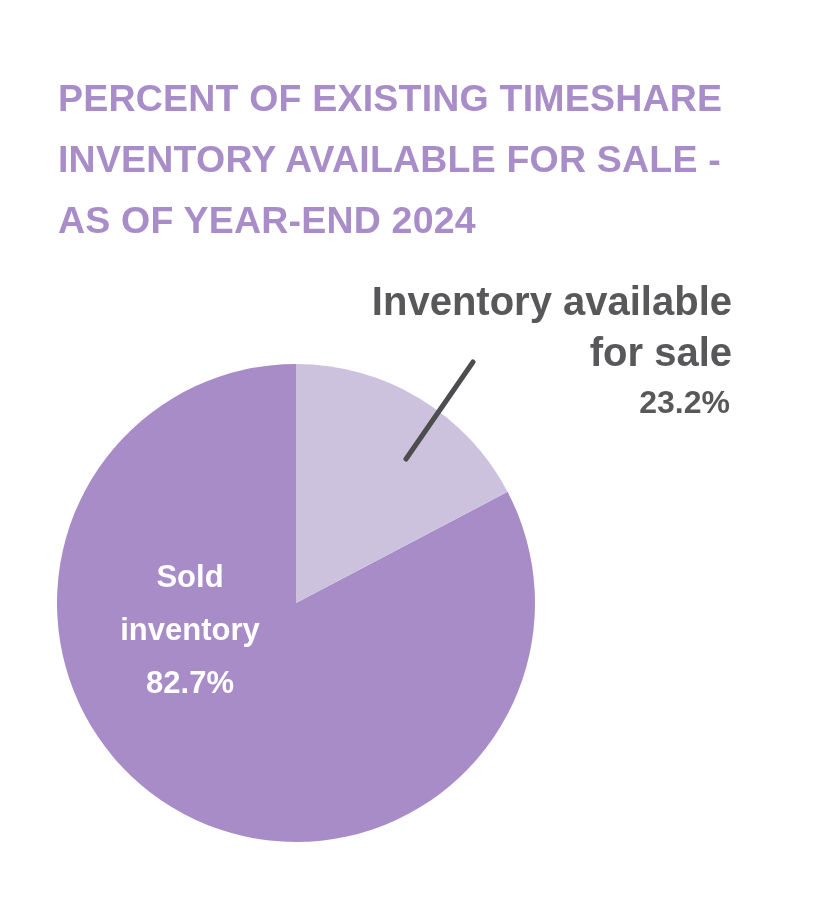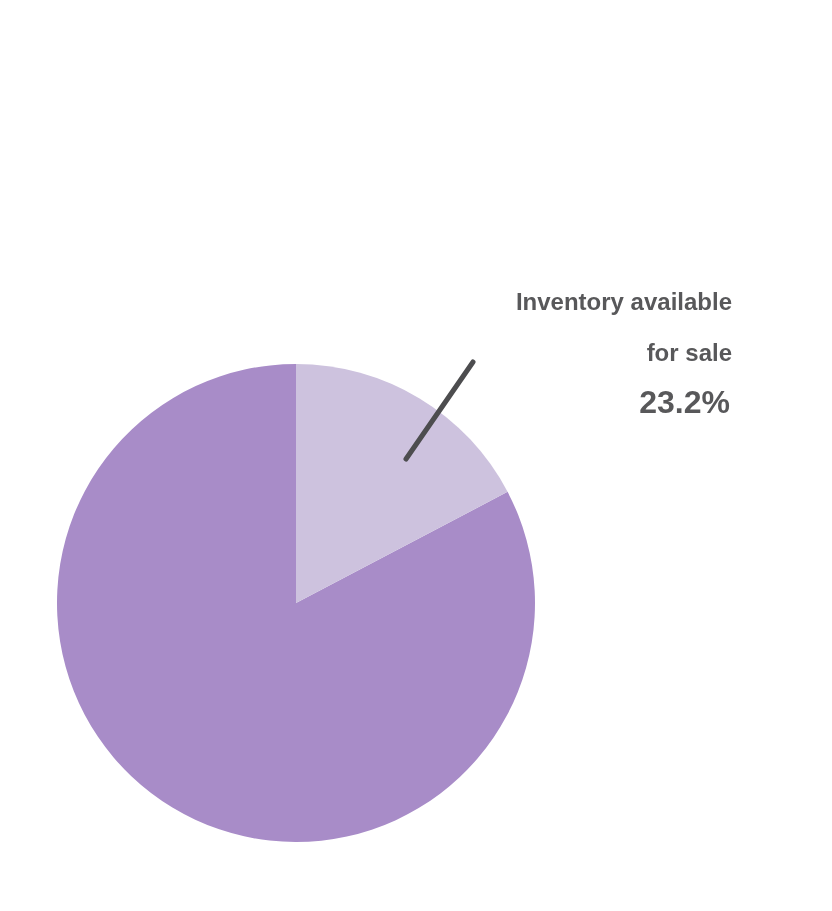--- a/index.html
+++ b/index.html
@@ -65,21 +65,21 @@
   }
 
   
   #callout-label {
     position: absolute;
     left: 340px;
     top: 276px;
     width: 392px;
     text-align: right;
     color: #58585a;
-    font-size: 24px;
+    font-size: 40px;
     font-weight: bold;
     line-height: 51px;
     white-space: pre-line;
   }
   #callout-value {
     position: absolute;
     left: 340px;
     top: 381px;
     width: 390px;
     text-align: right;
@@ -87,30 +87,36 @@
     font-size: 32px;
     font-weight: bold;
     line-height: 42px;
   }
 </style>
 </head>
 <body>
 
 <div id="canvas">
 
+  <div id="chart-title">PERCENT OF EXISTING TIMESHARE
+INVENTORY AVAILABLE FOR SALE -
+AS OF YEAR-END 2024</div>
 
   <div id="pie-wrap">
     <svg id="pie-svg" viewBox="0 0 832 911">
 
       <path id="slice-sold" d="M 296 603 L 507.57 491.83 A 239 239 0 1 1 296.00 364.00 Z" fill="#a88cc8"></path>
 
       <path id="slice-available" d="M 296 603 L 296.00 364.00 A 239 239 0 0 1 507.57 491.83 Z" fill="#cdc2de"></path>
 
       <line id="leader-line" x1="406" y1="459" x2="473" y2="362" stroke="#4d4d4f" stroke-width="5" stroke-linecap="round"></line>
     </svg>
   </div>
 
+  <div id="sold-label">Sold
+inventory
+82.7%</div>
 
   <div id="callout-label">Inventory available
 for sale</div>
   <div id="callout-value">23.2%</div>
 
 </div>
 
 </body></html>

